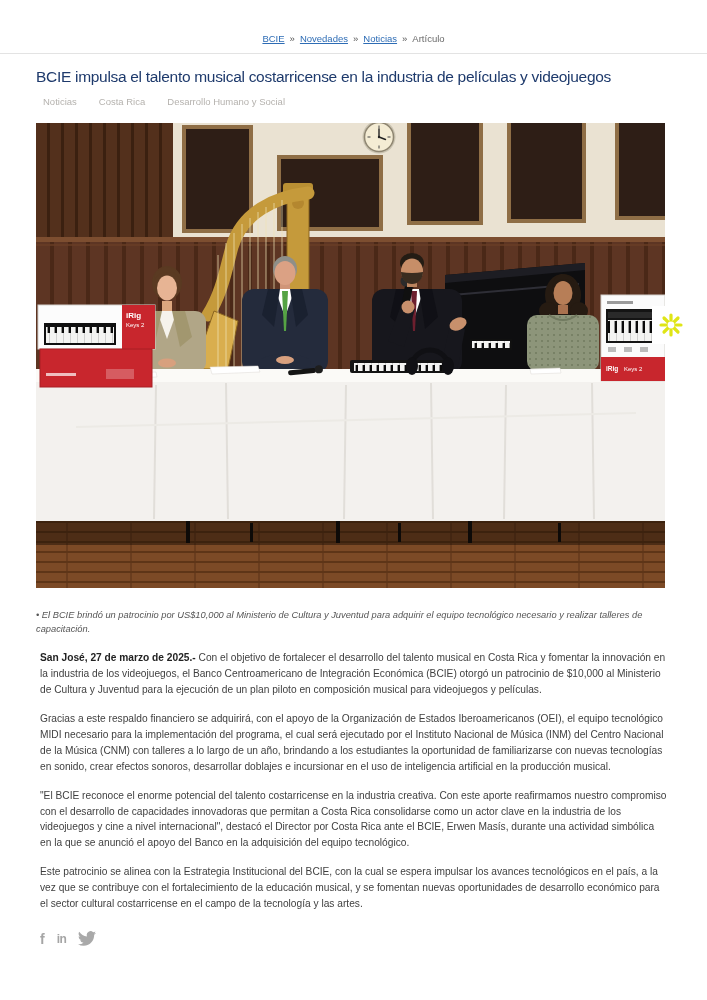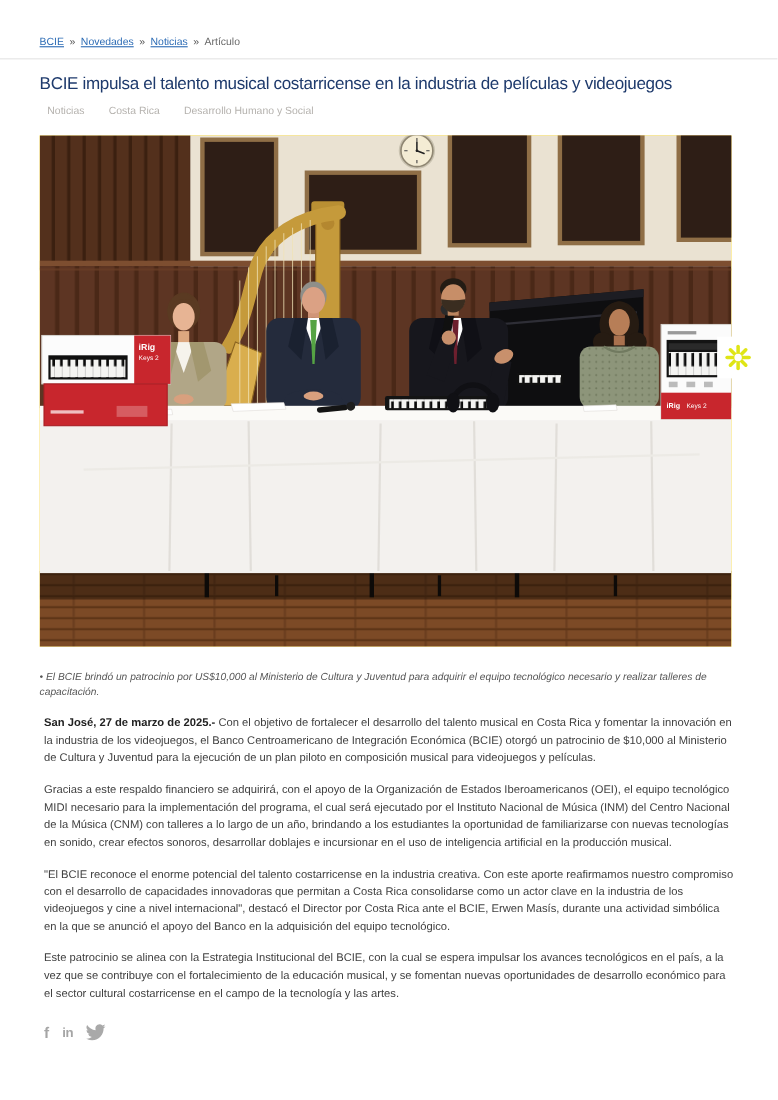--- a/index.html
+++ b/index.html
@@ -1,30 +1,30 @@
 <!DOCTYPE html>
 <html><head>
 <meta charset="utf-8">
 <style>
   html,body{margin:0;padding:0;background:#ffffff;}
   body{width:707px;min-height:1000px;position:relative;font-family:"Liberation Sans",sans-serif;color:#3f3f3f;}
   
-  .breadcrumb{padding:33px 36px 9px 36px;font-size:9.5px;color:#555;}
+  .breadcrumb{padding:33px 36px 9px 36px;font-size:9.5px;color:#555;text-align:center;}
   .breadcrumb a{color:#2d6cb5;text-decoration:underline;cursor:pointer;}
   .breadcrumb .sep{color:#555;margin:0 5px;}
   .breadcrumb .current{color:#6a6a6a;}
   .rule{border:0;border-top:1px solid #e3e3e3;margin:0;}
   
   .article-head{padding:13px 36px 0 36px;}
   h1.title{margin:0;font-size:15.5px;font-weight:500;letter-spacing:-0.3px;color:#1e3a6c;white-space:nowrap;line-height:1.25;}
   .date{margin-top:5px;font-size:8px;font-style:italic;font-weight:600;color:#3e3e3e;}
   .tags{margin-top:10px;padding-left:7px;font-size:9.5px;color:#b5b2ae;}
   .tags .tag{margin-right:22px;cursor:pointer;}
   
-  .photo-wrap{margin:16px 42px 0 36px;width:629px;height:465px;overflow:hidden;position:relative;background:#fde047;}
+  .photo-wrap{margin:16px 42px 0 36px;width:629px;height:465px;overflow:hidden;position:relative;background:#a3a3a3;}
   .photo-wrap svg{display:block;}
   
   .floating-widget{position:absolute;left:652px;top:306px;width:37px;height:38px;background:#ffffff;display:flex;align-items:center;justify-content:center;cursor:pointer;}
   
   .caption{margin:21px 42px 0 36px;font-size:9.3px;font-style:italic;color:#565656;line-height:1.5;}
   .body-text{margin:0 40px 0 40px;}
   .body-text p{margin:13px 0 0 0;font-size:10.2px;line-height:1.56;color:#3f3f3f;}
   .body-text p b{color:#222;}
   
   .social{margin:19px 0 30px 40px;display:flex;align-items:center;gap:12px;color:#a5a5a5;}

